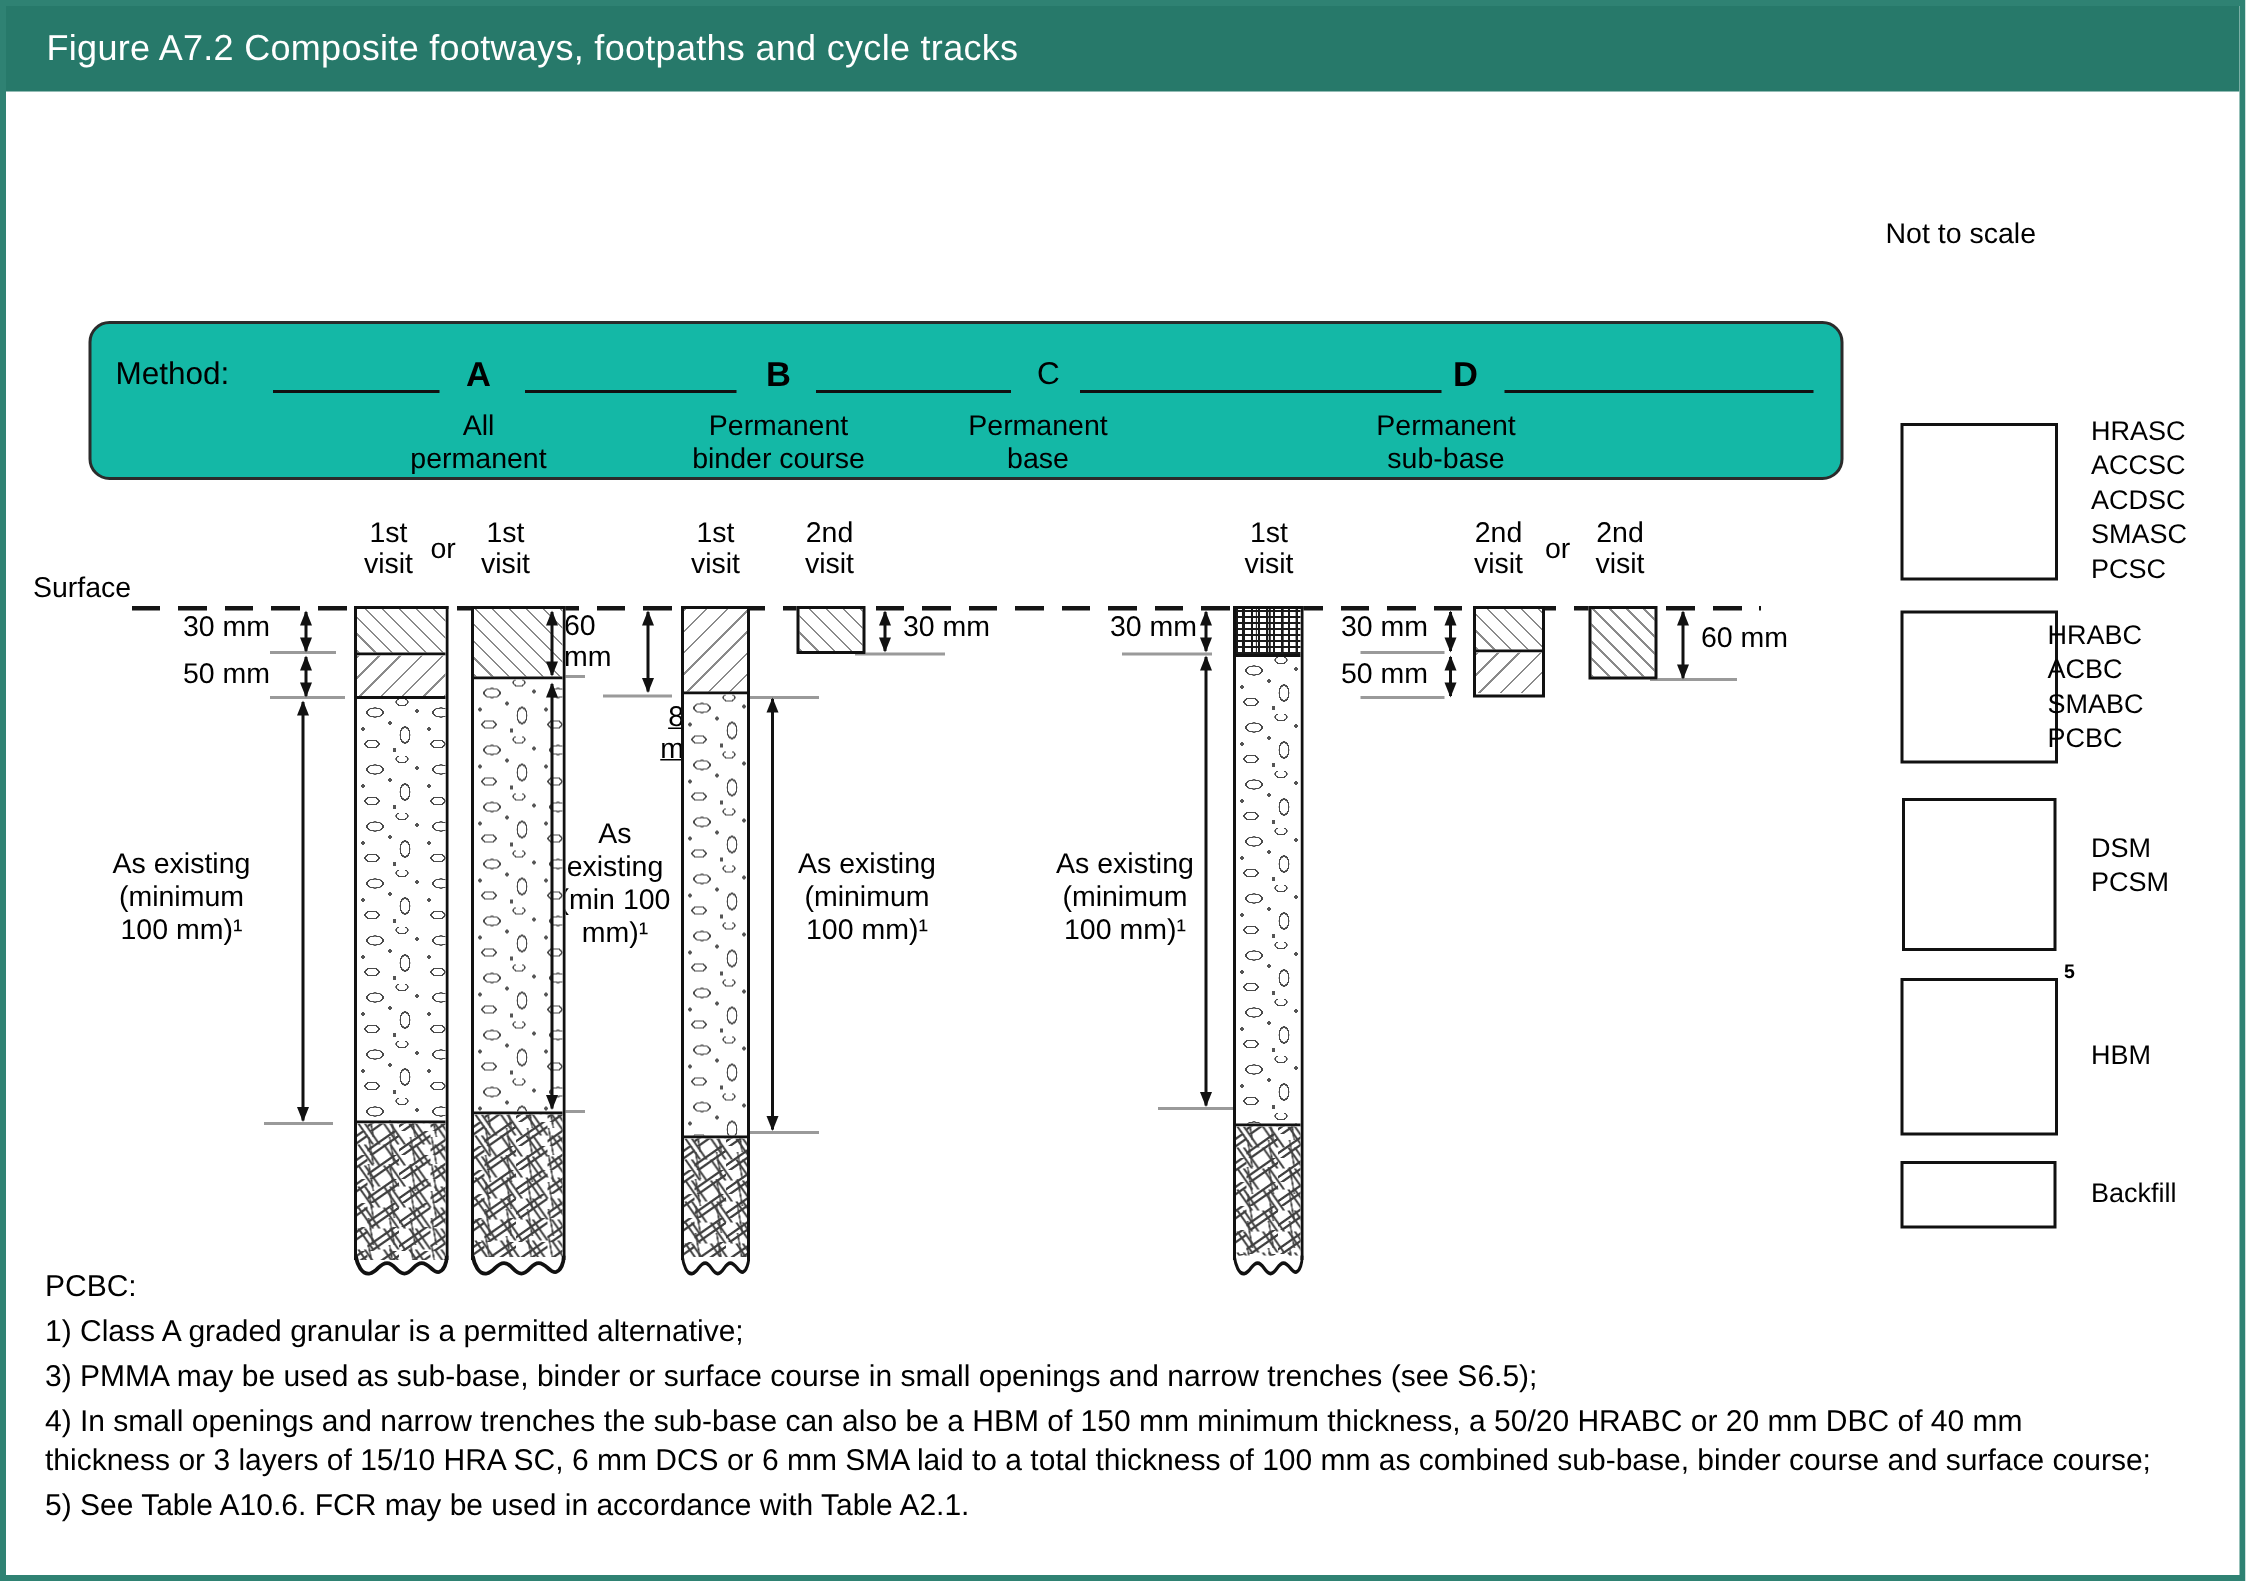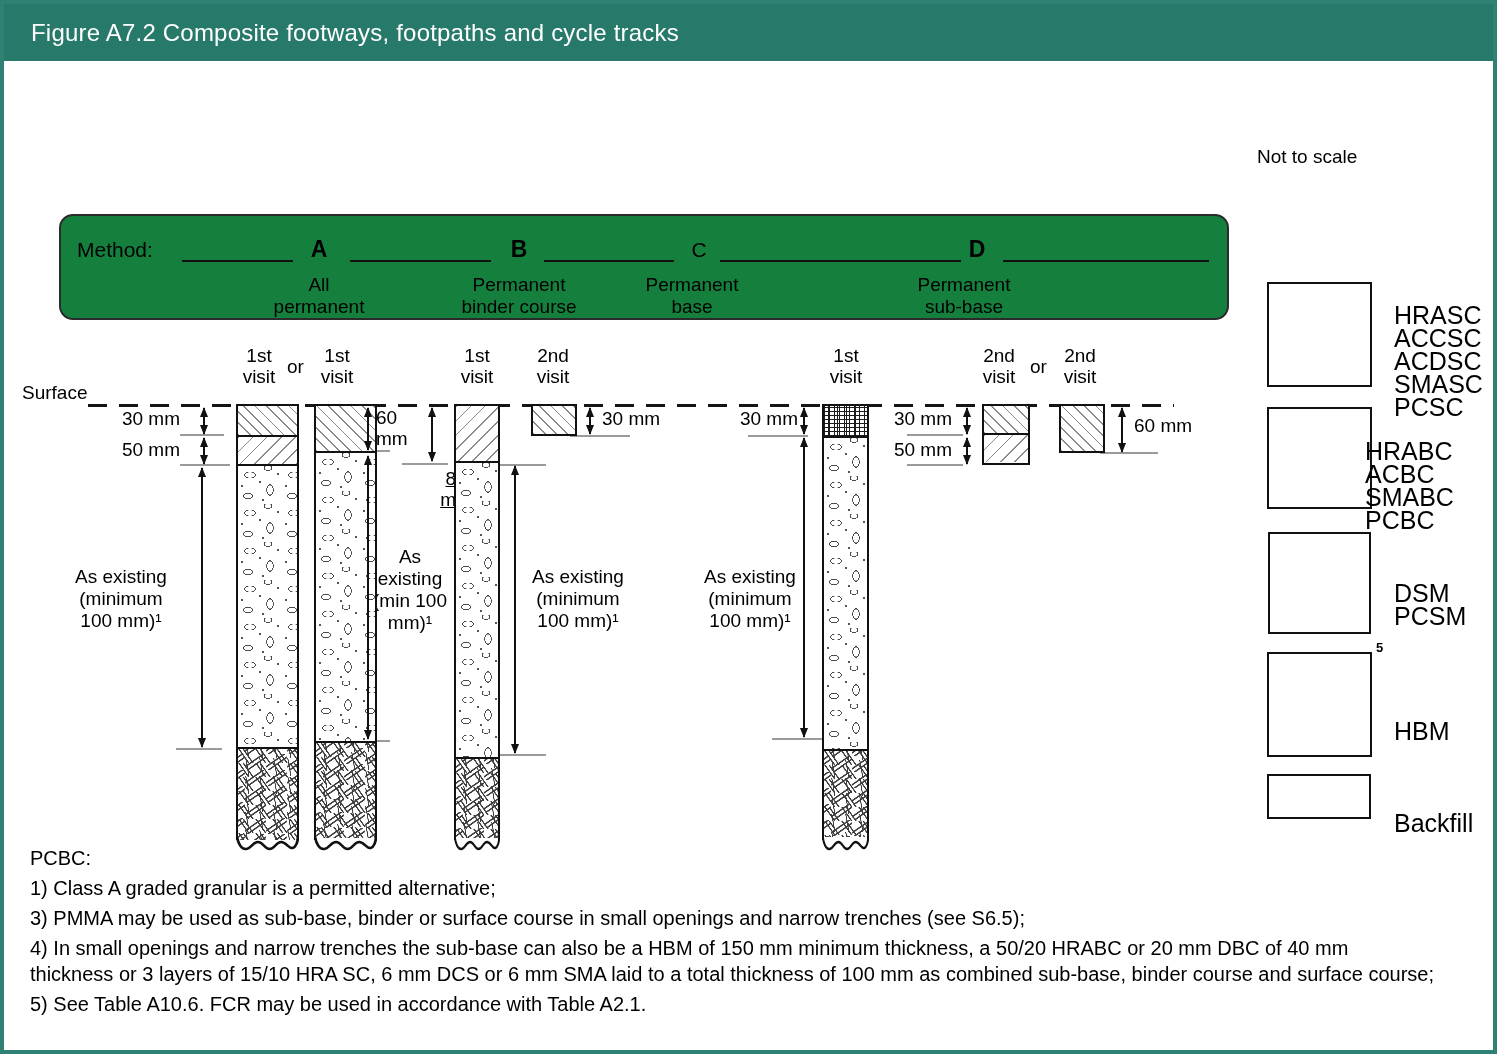--- a/index.html
+++ b/index.html
@@ -5,21 +5,21 @@
   html,body{margin:0;padding:0;background:#ffffff;}
   #page{
     position:relative;width:1497px;height:1054px;box-sizing:border-box;
     border:4px solid #2f8273;background:#ffffff;overflow:hidden;
     font-family:"Liberation Sans",sans-serif;color:#000;
   }
   
   .titlebar{position:absolute;left:0;top:0;width:100%;height:57px;background:#27796a;}
   .titlebar .t{position:absolute;left:27px;top:15px;font-size:24px;color:#fff;letter-spacing:.2px;}
   
-  .methodbox{position:absolute;left:55px;top:210px;width:1170px;height:106px;background:#15803d;
+  .methodbox{position:absolute;left:55px;top:210px;width:1170px;height:106px;background:#14b8a6;
     border:2px solid #2b2b2b;border-radius:14px;box-sizing:border-box;}
   .hline{position:absolute;height:0;border-top:2.5px solid #111;}
   .mlabel{position:absolute;font-size:21px;}
   .mletter{position:absolute;font-size:23px;font-weight:bold;text-align:center;width:30px;}
   .mletter.plain{font-weight:normal;font-size:21px;}
   .msub{position:absolute;font-size:19px;line-height:22px;text-align:center;white-space:pre-line;}
   
   .lbl{position:absolute;font-size:19px;line-height:21px;white-space:pre-line;}
   .center{text-align:center;} .right{text-align:right;}
   .ae{position:absolute;font-size:19px;line-height:22px;text-align:center;white-space:pre-line;}
@@ -56,21 +56,21 @@
     background-size:44px 38px;}
   .l-backfill{background-image:
       linear-gradient(55deg,transparent 36%,#3f3f3f 38% 42%,transparent 44% 52%,#3f3f3f 54% 58%,transparent 60%),
       linear-gradient(-35deg,transparent 38%,#3f3f3f 40% 44%,transparent 46% 54%,#3f3f3f 56% 60%,transparent 62%),
       linear-gradient(80deg,transparent 42%,#3f3f3f 44% 48%,transparent 50%);
     background-size:17px 14px,21px 16px,14px 18px;
     background-position:0 0,7px 5px,3px 9px;}
   .wave{position:absolute;left:-2.5px;bottom:-13px;z-index:3;}
   
   .sw{position:absolute;box-sizing:border-box;border:2.5px solid #111;background:#fff;}
-  .leglbl{position:absolute;font-size:25px;line-height:23px;white-space:pre-line;margin-top:28px;}
+  .leglbl{position:absolute;font-size:18px;line-height:23px;white-space:pre-line;}
   .supref{position:absolute;font-size:13px;font-weight:bold;}
   
   .notes{position:absolute;left:26px;top:841px;width:1462px;}
   .nheading{font-size:20px;line-height:26px;margin:0 0 4px 0;}
   .note{font-size:20px;line-height:26px;margin:0 0 4px 0;white-space:pre-line;}
   .nts{position:absolute;font-size:19px;}
 </style>
 </head>
 <body>
 

